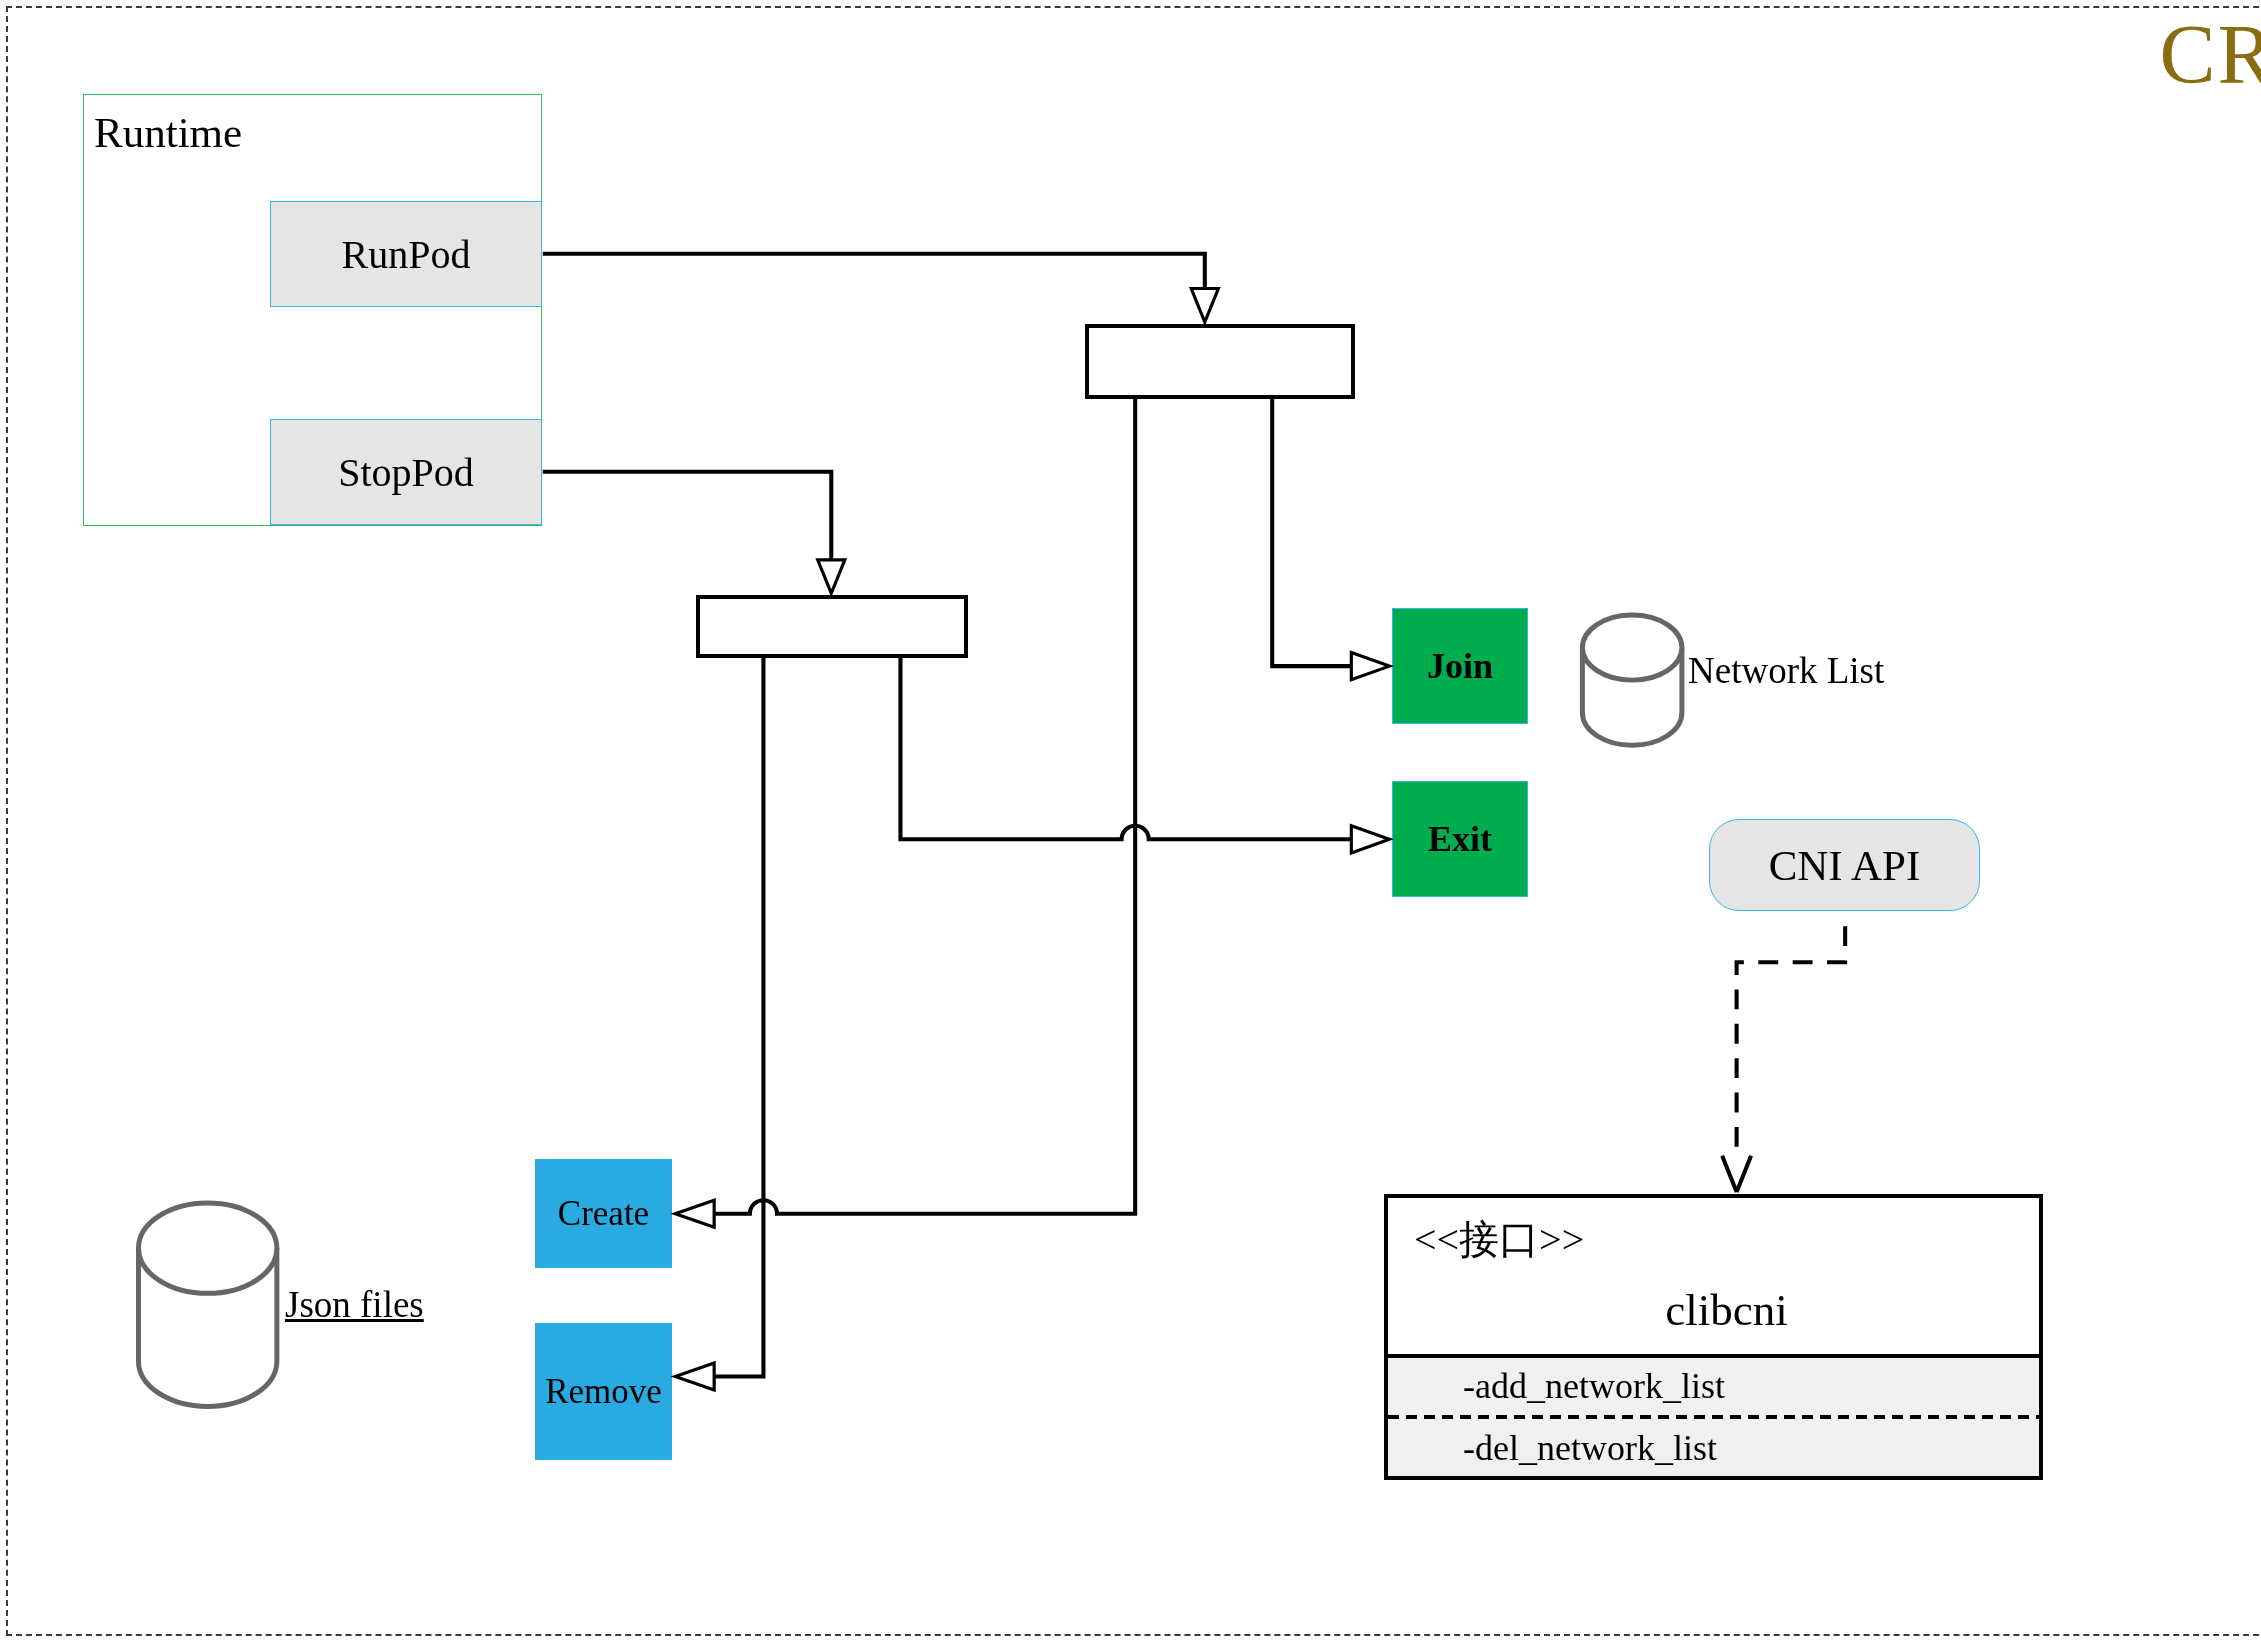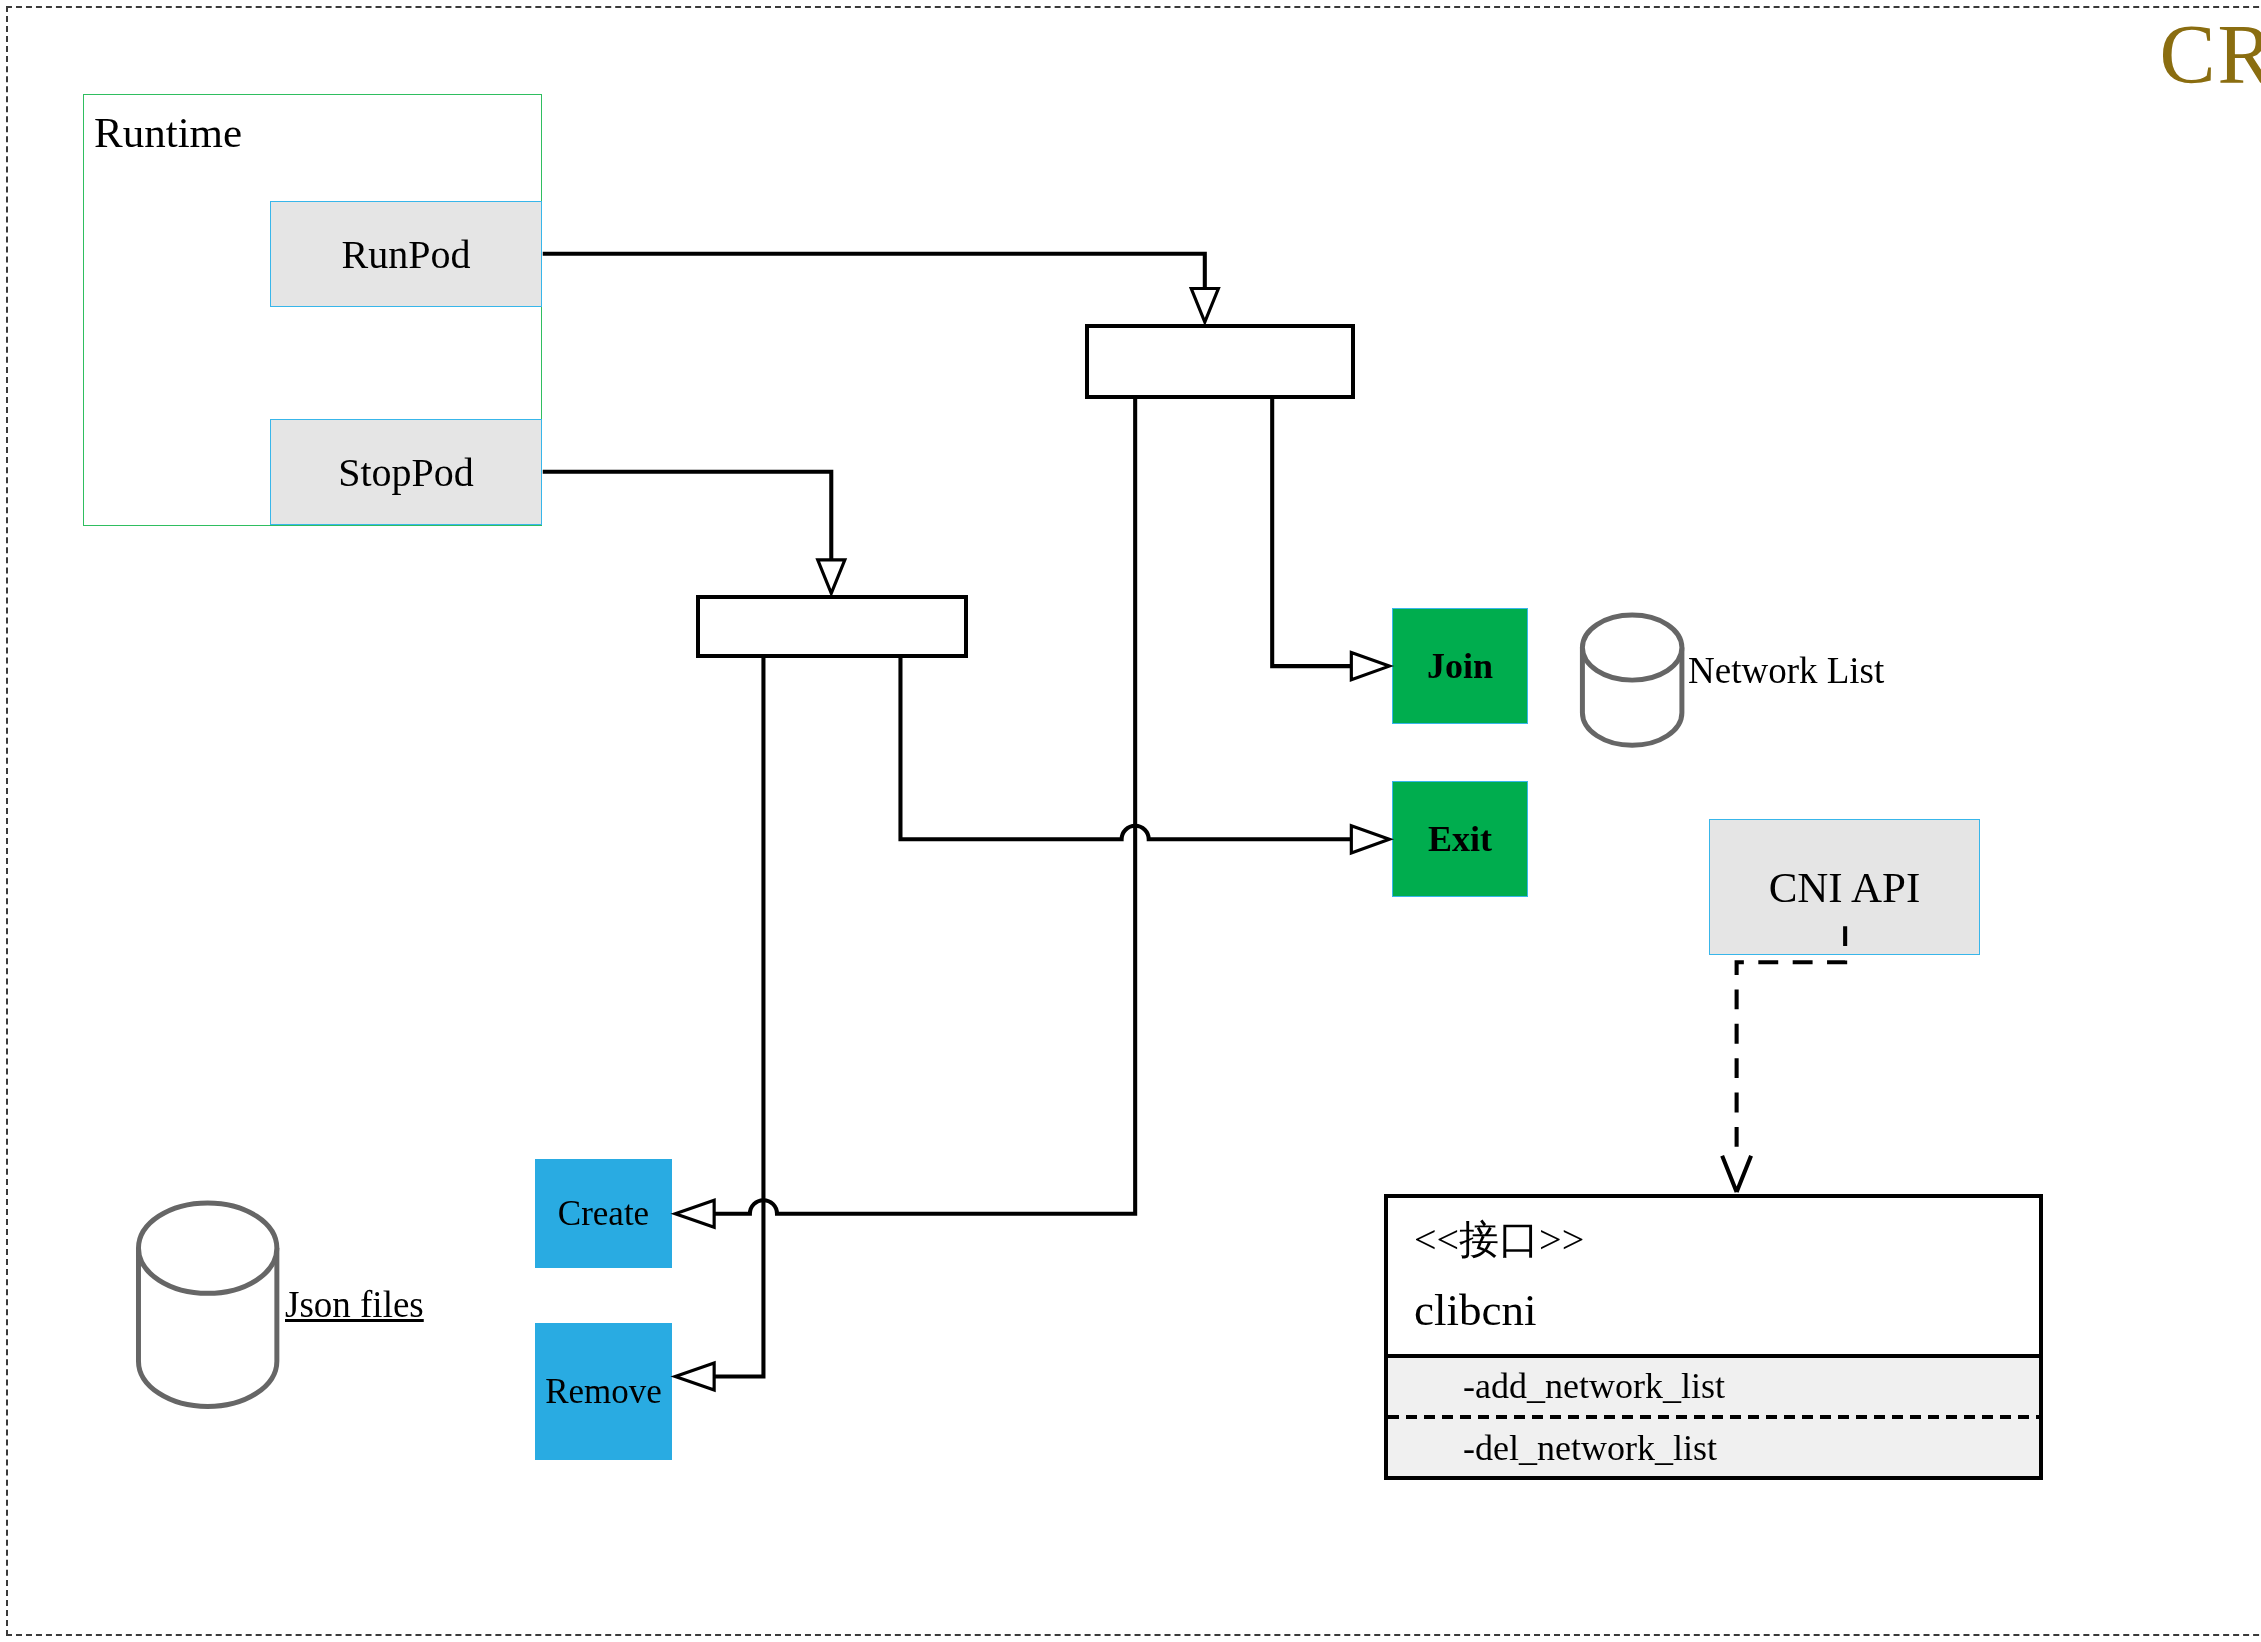--- a/index.html
+++ b/index.html
@@ -22,31 +22,31 @@
   .j2{left:696px;top:595px;width:272px;height:63px;}
   .node{position:absolute;box-sizing:border-box;display:flex;align-items:center;
         justify-content:center;text-align:center;}
   .peach{background:#e5e5e5;border:1.4px solid #38b6ea;}
   .green{background:#00ad4e;border:1.4px solid #38b6ea;font-weight:bold;}
   .blue{background:#29abe2;border:none;}
   .runpod{left:270px;top:201px;width:272px;height:106px;font-size:40px;}
   .stoppod{left:270px;top:419px;width:272px;height:106px;font-size:40px;}
   .join{left:1392px;top:608px;width:136px;height:116px;font-size:36px;}
   .exit{left:1392px;top:781px;width:136px;height:116px;font-size:36px;}
-  .cni{left:1709px;top:819px;width:271px;height:136px;font-size:43px;border-width:1.8px;}
+  .cni{left:1709px;top:819px;width:271px;height:92px;font-size:43px;border-width:1.8px;border-radius:30px;}
   .create{left:535px;top:1159px;width:137px;height:109px;font-size:35px;}
   .remove{left:535px;top:1323px;width:137px;height:137px;font-size:35px;}
   .ds-label{position:absolute;font-size:37px;line-height:1;}
   .nm-list-label{left:1688px;top:652px;}
   .json-label{left:285px;top:1286px;text-decoration:underline;}
   .uml{left:1384px;top:1194px;width:659px;height:286px;border:4.1px solid #000;
        display:flex;flex-direction:column;}
   .uml-top{height:156px;background:#fff;padding:20px 0 0 26px;box-sizing:border-box;}
   .uml-stereotype{font-size:40px;line-height:1.1;}
-  .uml-name{font-size:45px;line-height:1.1;margin-top:23.5px;}
+  .uml-name{font-size:45px;line-height:1.1;margin-top:23.5px;text-align:center;}
   .uml-methods{flex:1;background:#f0f0f0;border-top:4.1px solid #000;
        display:flex;flex-direction:column;}
   .uml-method{flex:1;display:flex;align-items:center;padding-left:43px;font-size:36px;margin-left:32px;}
   .dotted-sep{height:4.1px;width:100%;
        background:repeating-linear-gradient(90deg,#000 0 11px,transparent 11px 18px);}
   svg.overlay{position:absolute;left:0;top:0;width:2335px;height:1642px;
        pointer-events:none;}
 </style>
 </head>
 <body>

